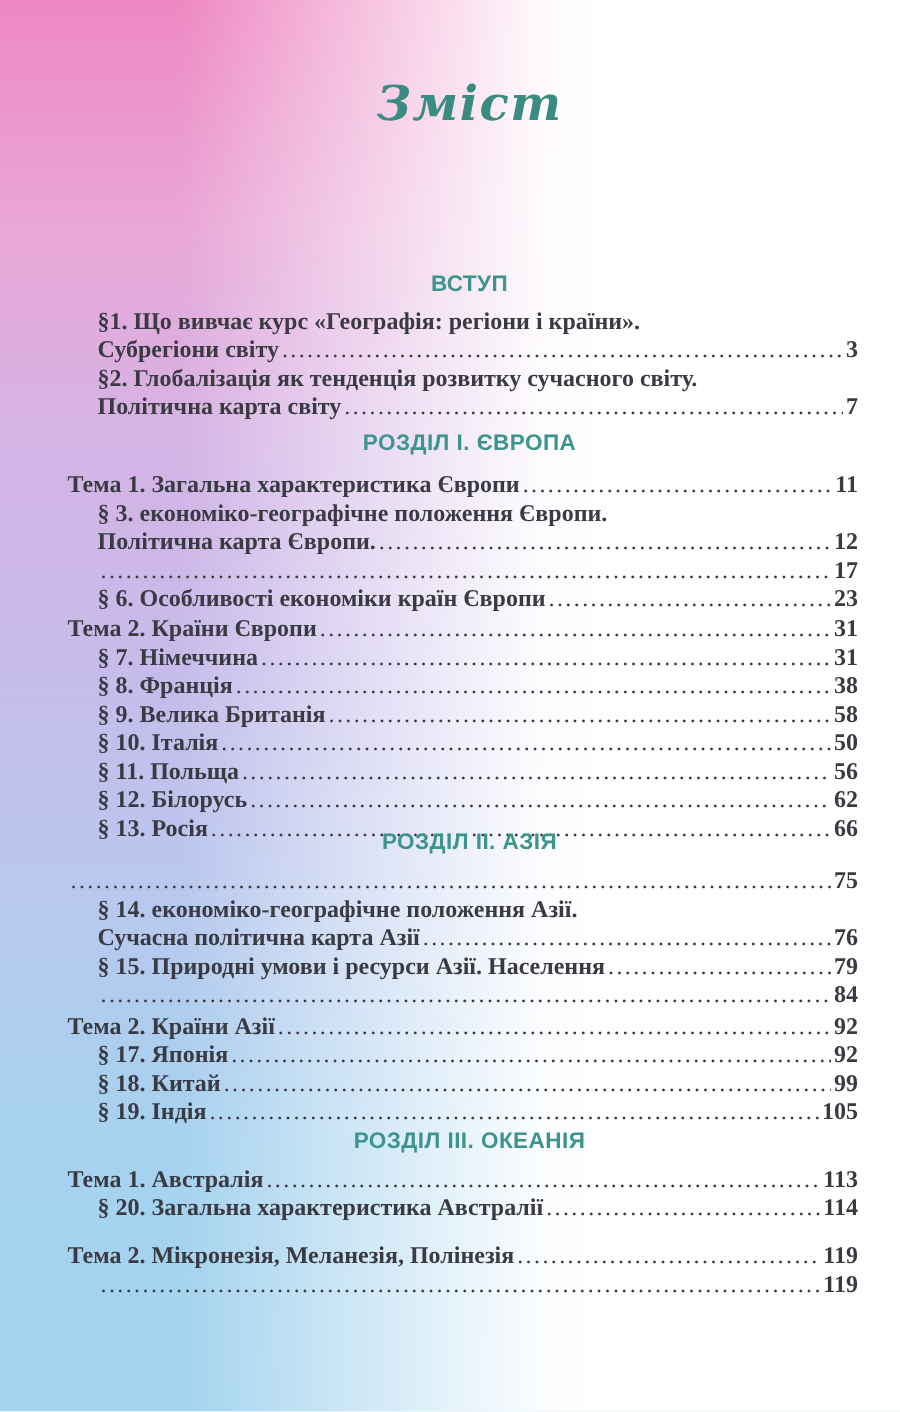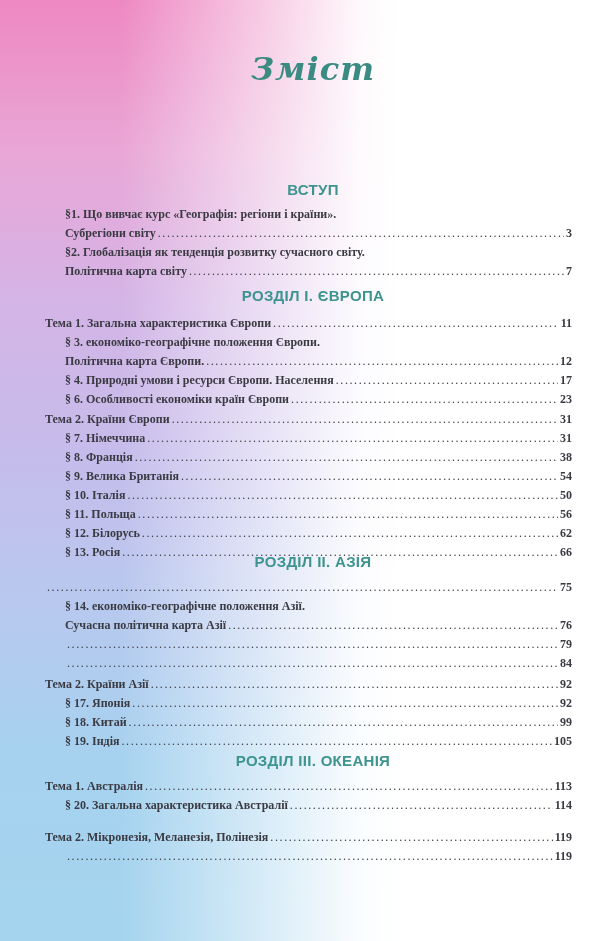--- a/index.html
+++ b/index.html
@@ -25,21 +25,21 @@
   .toc { position: absolute; left: 0; top: 0; width: 600px; }
   .section-header {
     position: absolute; left: 0; width: 626px; text-align: center;
     font-family: "Liberation Sans", "DejaVu Sans", sans-serif;
     font-weight: bold; font-size: 15px; color: #3d948e; letter-spacing: 0.3px;
   }
   .line {
     position: absolute; right: 28px; height: 19px;
     display: flex; align-items: baseline;
     font-family: "Liberation Serif", "DejaVu Serif", serif;
-    font-weight: bold; font-size: 12px; line-height: 19px;
+    font-weight: bold; font-size: 16px; line-height: 19px;
     white-space: nowrap; color: #3a3a42; text-align: center;
   }
   .line .txt { flex: 0 0 auto; }
   .line .dots {
     flex: 1 1 auto; overflow: hidden; margin: 0 2px;
     font-weight: normal; letter-spacing: 1.6px;
   }
   .line .dots::before {
     content: "....................................................................................................................................................................................";
   }
@@ -82,21 +82,20 @@
   </div>
   <div class="line para plain" style="top:333px">
     <span class="txt">§ 3. економіко-географічне положення Європи.</span>
   </div>
   <div class="line para" style="top:352px">
     <span class="txt">Політична карта Європи.</span>
     <span class="dots"></span>
     <span class="pg">12</span>
   </div>
   <div class="line para" style="top:371px">
-    <span class="txt">§ 4. Природні умови і ресурси Європи. Населення</span>
     <span class="dots"></span>
     <span class="pg">17</span>
   </div>
   <div class="line para" style="top:390px">
     <span class="txt">§ 6. Особливості економіки країн Європи</span>
     <span class="dots"></span>
     <span class="pg">23</span>
   </div>
 
   <div class="line topic" style="top:410px">
@@ -110,21 +109,21 @@
     <span class="pg">31</span>
   </div>
   <div class="line para" style="top:448px">
     <span class="txt">§ 8. Франція</span>
     <span class="dots"></span>
     <span class="pg">38</span>
   </div>
   <div class="line para" style="top:467px">
     <span class="txt">§ 9. Велика Британія</span>
     <span class="dots"></span>
-    <span class="pg">54</span>
+    <span class="pg">58</span>
   </div>
   <div class="line para" style="top:486px">
     <span class="txt">§ 10. Італія</span>
     <span class="dots"></span>
     <span class="pg">50</span>
   </div>
   <div class="line para" style="top:505px">
     <span class="txt">§ 11. Польща</span>
     <span class="dots"></span>
     <span class="pg">56</span>
@@ -147,20 +146,21 @@
   </div>
   <div class="line para plain" style="top:597px">
     <span class="txt">§ 14. економіко-географічне положення Азії.</span>
   </div>
   <div class="line para" style="top:616px">
     <span class="txt">Сучасна політична карта Азії</span>
     <span class="dots"></span>
     <span class="pg">76</span>
   </div>
   <div class="line para" style="top:635px">
+    <span class="txt">§ 15. Природні умови і ресурси Азії. Населення</span>
     <span class="dots"></span>
     <span class="pg">79</span>
   </div>
   <div class="line para" style="top:654px">
     <span class="dots"></span>
     <span class="pg">84</span>
   </div>
 
   <div class="line topic" style="top:675px">
     <span class="txt">Тема 2. Країни Азії</span>

